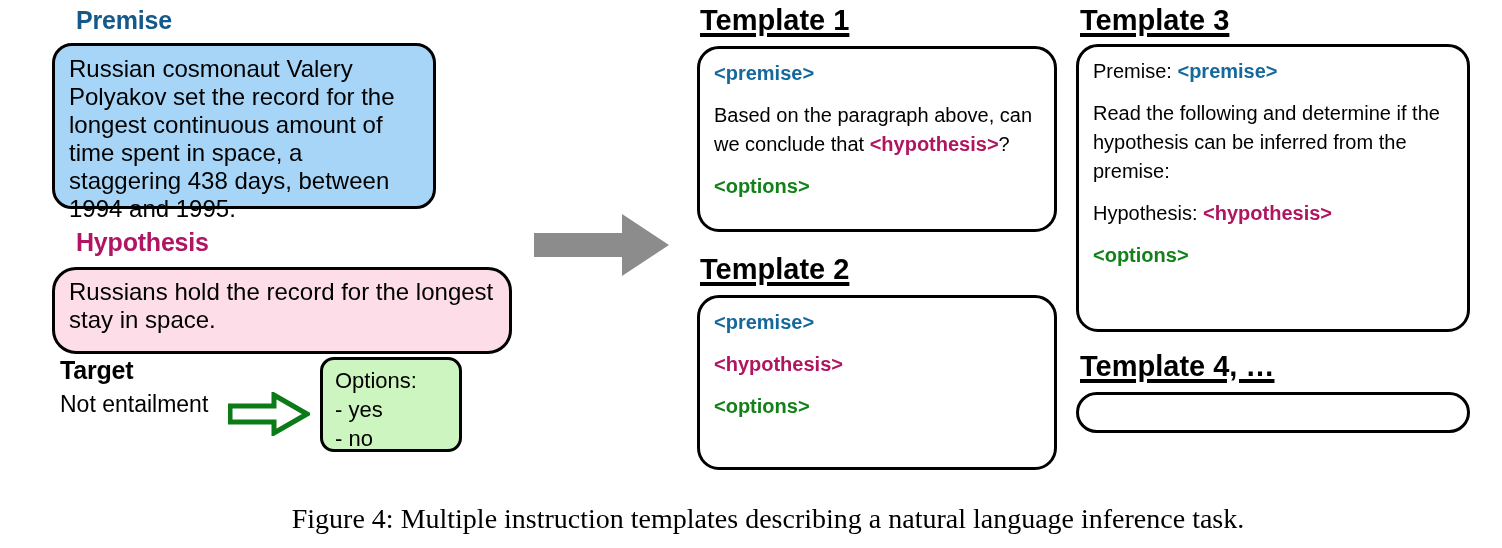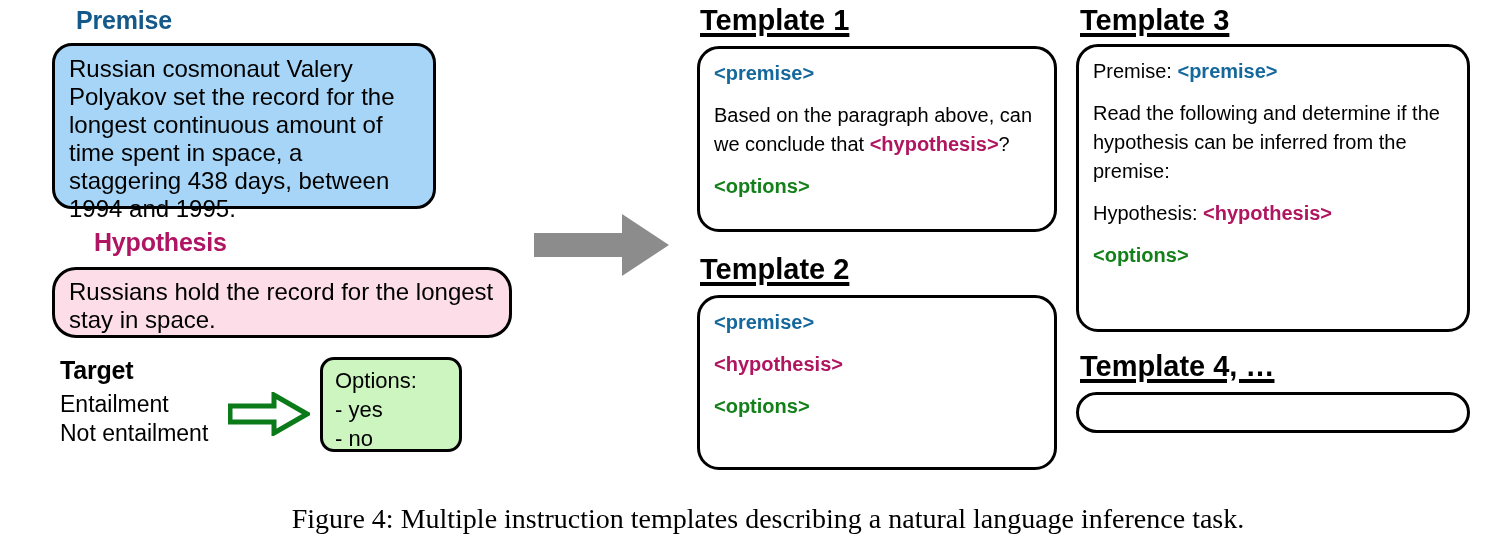--- a/index.html
+++ b/index.html
@@ -17,21 +17,21 @@
   .abs { position: absolute; }
 
   
   .section-label {
     font-weight: bold;
     font-size: 25px;
     letter-spacing: -0.2px;
     white-space: nowrap;
   }
   .label-premise    { color: #15598a; }
-  .label-hypothesis { color: #b01563; margin-left: 18px; }
+  .label-hypothesis { color: #b01563; }
   .label-target     { color: #000000; }
 
   .box {
     box-sizing: border-box;
     border: 3px solid #000000;
     border-radius: 22px;
     background: #ffffff;
   }
   .box-premise {
     background: #a6d5f7;
@@ -116,28 +116,27 @@
 <body>
 
 <div class="abs section-label label-premise" style="left:76px; top:6px;">Premise</div>
 
 <div class="abs box box-premise" style="left:52px; top:43px; width:384px; height:166px;">
   <div class="body-text">Russian cosmonaut Valery Polyakov set the record for the longest continuous amount of time spent in space, a staggering 438 days, between 1994 and 1995.</div>
 </div>
 
 <div class="abs section-label label-hypothesis" style="left:76px; top:228px;">Hypothesis</div>
 
-<div class="abs box box-hypothesis" style="left:52px; top:267px; width:460px; height:71px;">
+<div class="abs box box-hypothesis" style="left:52px; top:267px; width:460px; height:87px;">
   <div class="body-text">Russians hold the record for the longest stay in space.</div>
 </div>
 
 <div class="abs section-label label-target" style="left:60px; top:356px;text-align:right;">Target</div>
 
 <div class="abs target-list" style="left:60px; top:390px;">
-  <div>Entailment</div>
   <div>Not entailment</div>
 </div>
 
 <svg class="abs green-arrow" style="left:228px; top:392px;" width="82" height="44" viewBox="0 0 82 44">
   <polygon points="2,14 46,14 46,3 79,22 46,41 46,30 2,30" fill="#ffffff" stroke="#0b7a18" stroke-width="5" stroke-linejoin="miter"></polygon>
 </svg>
 
 <div class="abs box box-options" style="left:320px; top:357px; width:142px; height:95px;">
   <div class="body-text-sm">Options:</div>
   <div class="body-text-sm">-  yes</div>

